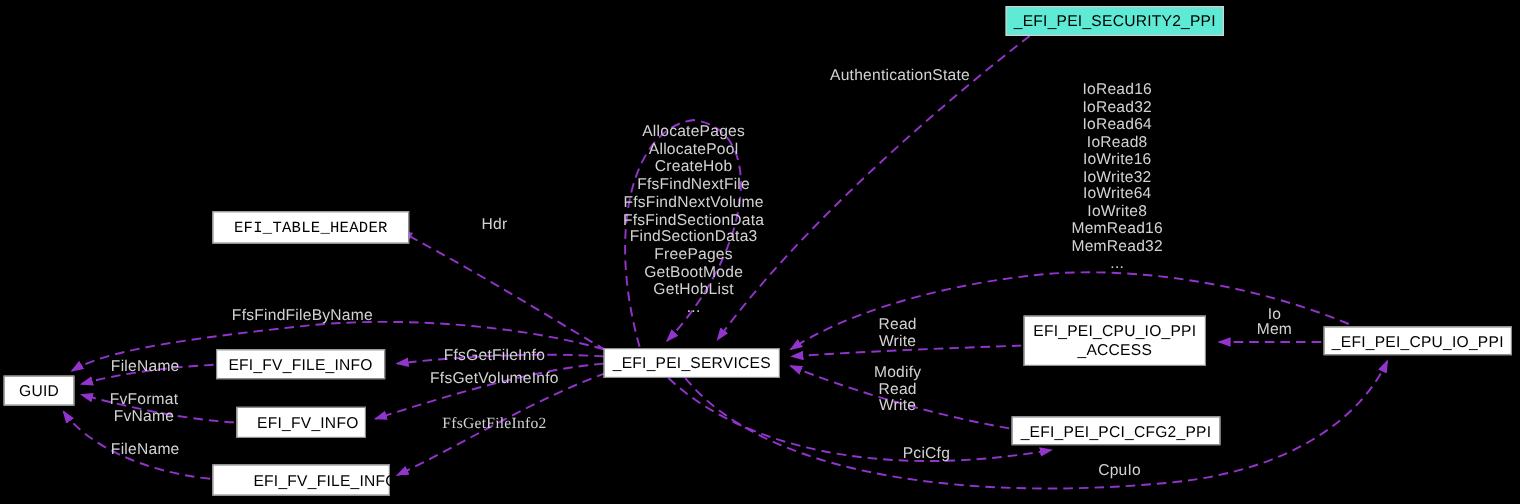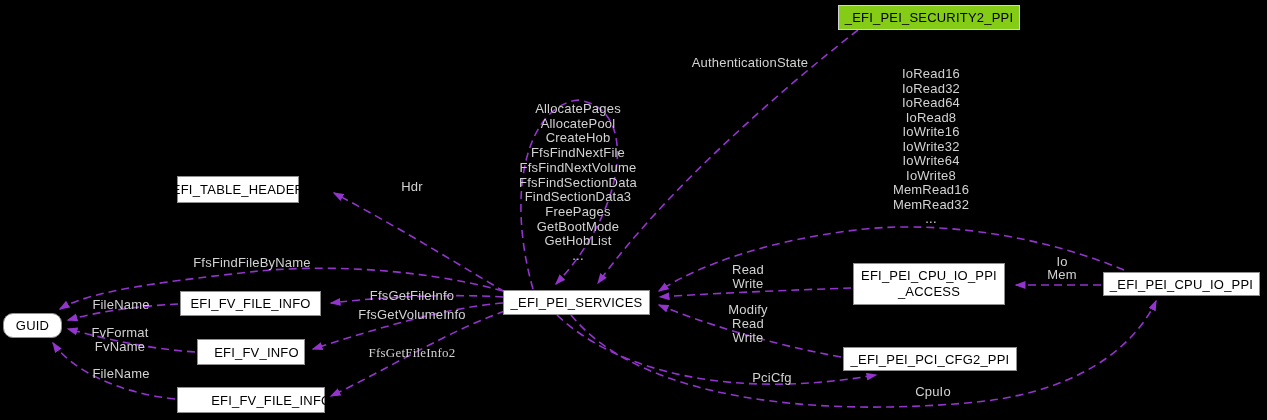--- a/index.html
+++ b/index.html
@@ -7,21 +7,21 @@
     position:relative;width:1267px;height:420px;background:#000;overflow:hidden;
     font-family:"Liberation Sans","DejaVu Sans",sans-serif;
   }
   #edges{position:absolute;left:0;top:0;width:1267px;height:420px;}
   .edge{fill:none;stroke:#9334cd;stroke-width:1.6;stroke-dasharray:8 5;}
   .node{
     position:absolute;box-sizing:border-box;background:#ffffff;border:1.5px solid #8f8f8f;
     color:#000;font-size:13px;line-height:15px;display:flex;align-items:center;justify-content:center;
     text-align:center;white-space:pre-line;z-index:3;letter-spacing:.2px;
   }
-  .node.highlight{background:#84cc16;border:1.6px solid #d2d2d2;}
+  .node.highlight{background:#5eead4;border:1.6px solid #d2d2d2;}
   .elabel{
     position:absolute;color:#d2d2d2;font-size:13px;line-height:14px;text-align:center;
     transform:translate(-50%,-50%);white-space:pre-line;z-index:2;letter-spacing:.2px;
   }
   .elabel.list{line-height:14.7px;}
   .elabel.list2{line-height:14.5px;}
 </style>
 </head>
 <body>
 
@@ -46,25 +46,25 @@
     <path class="edge" d="M 178 304 C 140 306 100 311 68 320" marker-end="url(#arrow)"></path>
     <path class="edge" d="M 195 352 C 148 349 102 338 68 329" marker-end="url(#arrow)"></path>
     <path class="edge" d="M 175 399 C 118 393 72 370 53 343" marker-end="url(#arrow)"></path>
     <path class="edge" d="M 503 297 C 455 294 390 296 331 303" marker-end="url(#arrow)"></path>
     <path class="edge" d="M 503 303 C 445 308 378 328 313 349" marker-end="url(#arrow)"></path>
     <path class="edge" d="M 505 311 C 448 331 388 369 331 396" marker-end="url(#arrow)"></path>
   </svg>
 
   <div class="node highlight" style="left:838px;top:5px;width:182px;height:25px;">_EFI_PEI_SECURITY2_PPI</div>
 
-  <div class="node" style="left:177px;top:176px;width:122px;height:27px;">EFI_TABLE_HEADER</div>
+  <div class="node" style="left:177px;top:176px;width:164px;height:27px;font-family:Liberation Mono, monospace;">EFI_TABLE_HEADER</div>
 
   <div class="node" style="left:503px;top:290px;width:147px;height:25px;">_EFI_PEI_SERVICES</div>
 
-  <div class="node" style="left:3px;top:313px;width:59px;height:25px;border-radius:10px;">GUID</div>
+  <div class="node" style="left:3px;top:313px;width:59px;height:25px;">GUID</div>
 
   <div class="node" style="left:180px;top:291px;width:141px;height:25px;text-align:center;">EFI_FV_FILE_INFO</div>
 
   <div class="node" style="left:197px;top:339px;width:108px;height:26px;padding-left:11px;">EFI_FV_INFO</div>
 
   <div class="node" style="left:177px;top:387px;width:148px;height:26px;padding-left:48px;">EFI_FV_FILE_INFO2</div>
 
   <div class="node" style="left:1103px;top:272px;width:157px;height:24px;">_EFI_PEI_CPU_IO_PPI</div>
 
   <div class="node" style="left:853px;top:263px;width:152px;height:42px;line-height:16px;">EFI_PEI_CPU_IO_PPI

